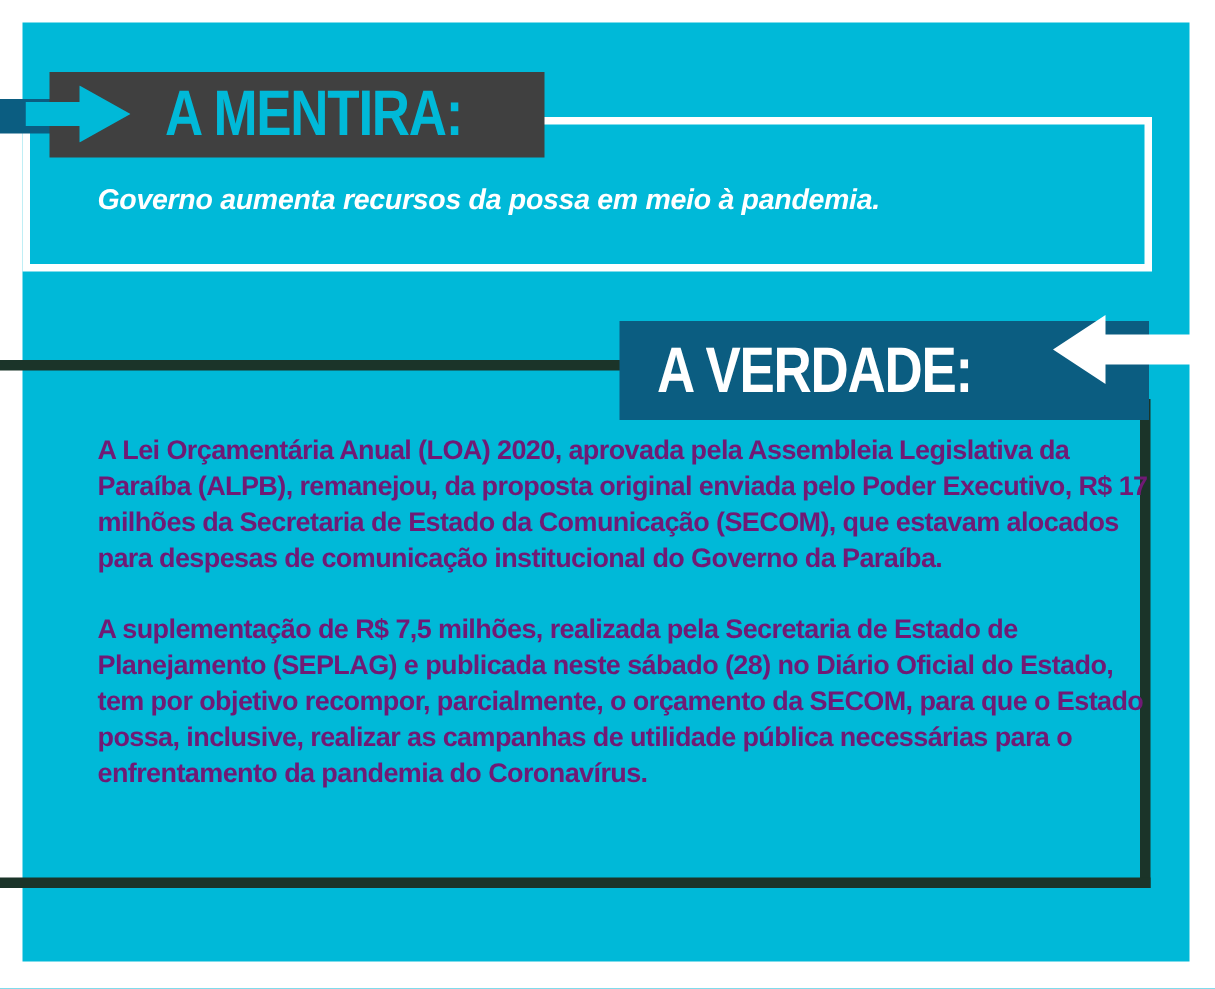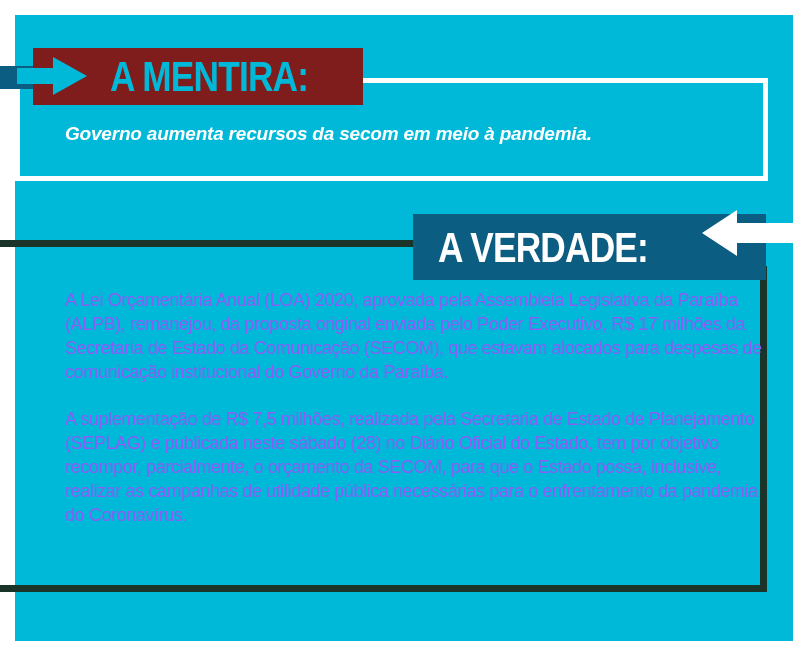--- a/index.html
+++ b/index.html
@@ -24,21 +24,21 @@
     background:transparent;z-index:1;
   }
 
   
   .lie-stub{
     position:absolute;left:0;top:66px;width:48px;height:23px;
     background:#0b5d81;z-index:2;
   }
   .lie-box{
     position:absolute;left:33px;top:48px;width:330px;height:57px;
-    background:#7f1d1d;z-index:2;
+    background:#404040;z-index:2;
     display:flex;align-items:center;
   }
   .header-label{
     color:#00b9d8;
     font-weight:bold;font-size:43px;line-height:1;
     letter-spacing:-1px;white-space:nowrap;
     transform:scaleX(.82);transform-origin:left center;
   }
   .lie-box .header-label{margin-left:77px;}
   .lie-arrow{position:absolute;left:17px;top:57px;z-index:3;}
@@ -67,21 +67,21 @@
     background:#1b3429;z-index:1;
   }
   .frame-bottom{
     position:absolute;left:0;top:585px;width:767px;height:7px;
     background:#1b3429;z-index:1;
   }
 
   
   .body-text{
     position:absolute;left:65px;top:288px;width:700px;z-index:2;
-    color:#8b5cf6;font-weight:normal;
+    color:#701a75;font-weight:bold;
     font-size:18px;line-height:24px;letter-spacing:-0.4px;
   }
   .body-text p{margin:0 0 23px 0;}
 </style>
 </head>
 <body>
 
 <div class="page">
 
   <div class="panel"></div>
@@ -91,21 +91,21 @@
   <div class="lie-stub"></div>
 
   <div class="lie-box">
     <span class="header-label">A MENTIRA:</span>
   </div>
 
   <svg class="lie-arrow" width="70" height="38" viewBox="0 0 70 38">
     <polygon points="0,11 36,11 36,0 70,19 36,38 36,27 0,27" fill="#00b9d8"></polygon>
   </svg>
 
-  <div class="quote">Governo aumenta recursos da secom em meio à pandemia.</div>
+  <div class="quote">Governo aumenta recursos da possa em meio à pandemia.</div>
 
   <div class="truth-line-top"></div>
 
   <div class="truth-box">
     <span class="header-label">A VERDADE:</span>
   </div>
 
   <svg class="truth-arrow" width="108" height="46" viewBox="0 0 108 46">
     <polygon points="0,23 35,0 35,13 108,13 108,33 35,33 35,46" fill="#ffffff"></polygon>
   </svg>

